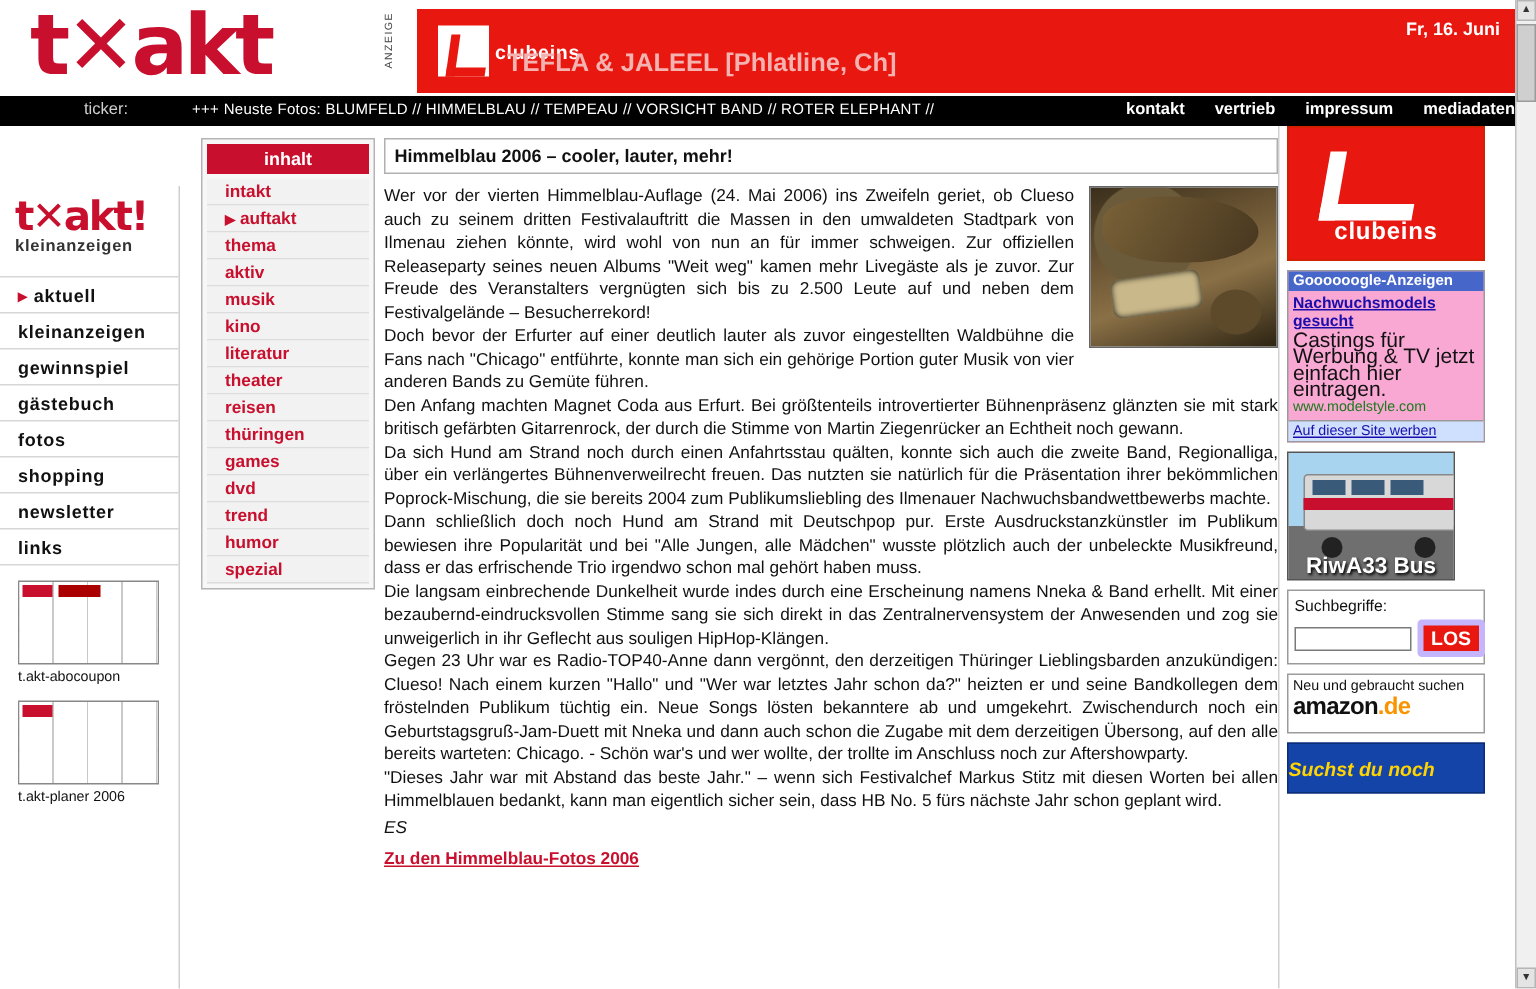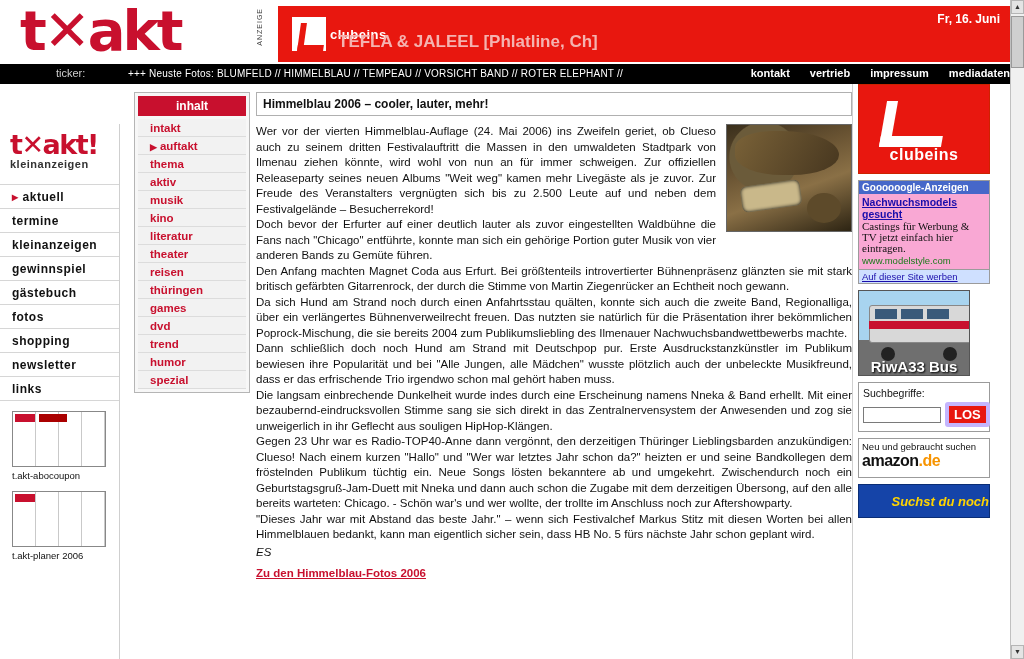--- a/index.html
+++ b/index.html
@@ -215,21 +215,21 @@
   }
   .goog-box { width:132px; border:1px solid #9b9b9b; background:#f9a8d4; }
   .goog-head {
     background:#4667c9; color:#fff; font-size:10px; font-weight:bold;
     padding:1px 3px;
   }
   .goog-link {
     color:#1a0dab; font-size:10.5px; font-weight:bold; text-decoration:underline;
     padding:2px 3px 0 3px; display:block; line-height:12px;
   }
-  .goog-txt { font-size:11px; color:#111; padding:1px 3px; line-height:11px;font-family:Liberation Serif, serif; }
+  .goog-txt { font-size:14px; color:#111; padding:1px 3px; line-height:11px; }
   .goog-url { font-size:9.5px; color:#1a7a1a; padding:0 3px 3px 3px; }
   .goog-foot {
     background:#cfe0ff; color:#1a0dab; font-size:9.5px; text-decoration:underline;
     padding:1px 3px; border-top:1px solid #9b9b9b;
   }
   .bus-ad {
     width:112px; height:86px; position:relative; overflow:hidden;
     border:1px solid #555;
     background:linear-gradient(#a8d4ef 0 58%, #6f6f6f 58% 100%);
   }
@@ -268,21 +268,21 @@
     width:132px; height:40px; background:#fff; border:1px solid #9b9b9b;
     padding:2px 3px;
   }
   .amazon .a1 { font-size:9.5px; color:#111; }
   .amazon .a2 {
     font-size:16px; font-weight:bold; color:#111; letter-spacing:-0.5px; line-height:17px;
   }
   .amazon .a2 .de { color:#f79400; }
   .suchst {
     width:132px; height:34px; background:#1544a8; border:1px solid #0a2d75;
-    display:flex; align-items:center; justify-content:flex-end;
+    display:flex; align-items:center; justify-content:flex-start;
   }
   .suchst span { color:#ffd400; font-size:13px; font-weight:bold; font-style:italic; }
 
   
   .scrollbar {
     position:absolute; right:0; top:0; width:14px; height:659px; background:#f0f0f0;
     border-left:1px solid #c0c0c0;
   }
   .sb-up, .sb-down {
     position:absolute; left:0; width:13px; height:14px; background:#e4e4e4;
@@ -330,21 +330,20 @@
   </div>
 
   <div class="body-wrap">
 
     <div class="leftcol">
       <div class="festival-logo">t✕akt!</div>
       <div class="festival-sub">kleinanzeigen</div>
 
       <div class="leftnav">
         <a class="first"><span class="bullet">▸</span><span>aktuell</span></a>
-        <a><span>termine</span></a>
         <a><span>kleinanzeigen</span></a>
         <a><span>gewinnspiel</span></a>
         <a><span>gästebuch</span></a>
         <a><span>fotos</span></a>
         <a><span>shopping</span></a>
         <a><span>newsletter</span></a>
         <a><span>links</span></a>
       </div>
 
       <div class="promo">

